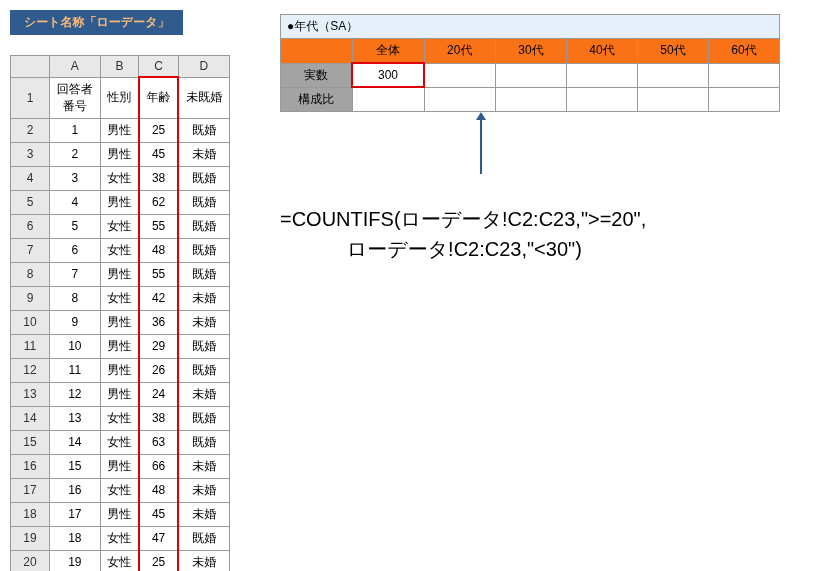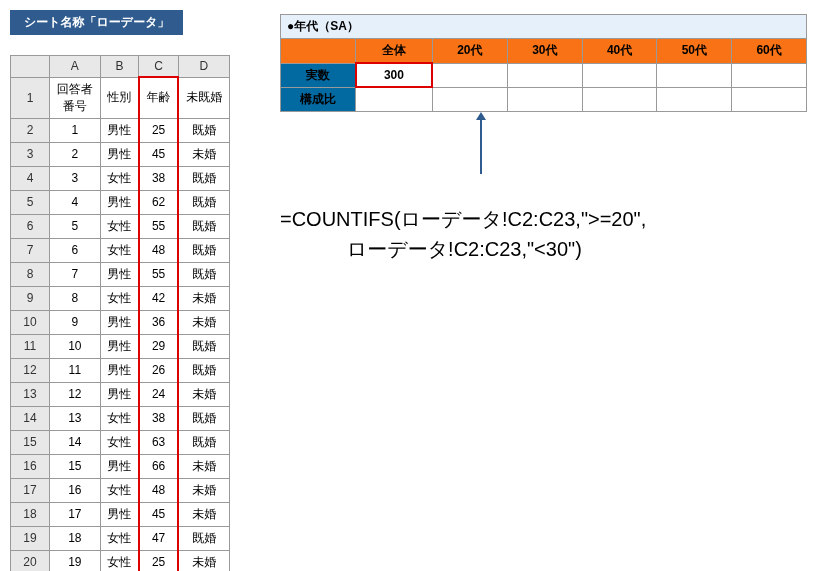--- a/index.html
+++ b/index.html
@@ -13,21 +13,21 @@
   .container {
     display: flex;
     gap: 50px;
     align-items: flex-start;
   }
   .left-panel { width: 220px; }
   .right-panel { flex: 1; }
   .sheet-tab {
     display: inline-block;
     background: #2f5b8f;
-    color: #ffffff;
+    color: #fdba74;
     font-weight: bold;
     padding: 4px 14px;
     font-size: 12px;
     margin-bottom: 20px;
   }
   table.data-table {
     border-collapse: collapse;
     width: 100%;
   }
   table.data-table th, table.data-table td {
@@ -51,28 +51,28 @@
   }
   .age-col-hl.top { border-top: 2px solid #d00 !important; margin-left: 39px; }
   .age-col-hl { border-left: 2px solid #d00 !important; border-right: 2px solid #d00 !important; }
   table.summary {
     border-collapse: collapse;
     font-size: 12px;
     margin-top: 4px;
   }
   table.summary th, table.summary td {
     border: 1px solid #999;
-    padding: 3px 6px;
+    padding: 3px 0;
     text-align: center;
-    font-weight: bold;
+    font-weight: normal;
     background: #fff;
     width: 70px;
   }
   table.summary th.rowlabel {
-    background: #0369a1;
+    background: #a3a3a3;
     margin-left: 6px;
   }
   table.summary .title-cell {
     background: #e6f0fa;
     text-align: left;
     padding-left: 6px;
   }
   table.summary .col-hd {
     background: #f97316;
   }

